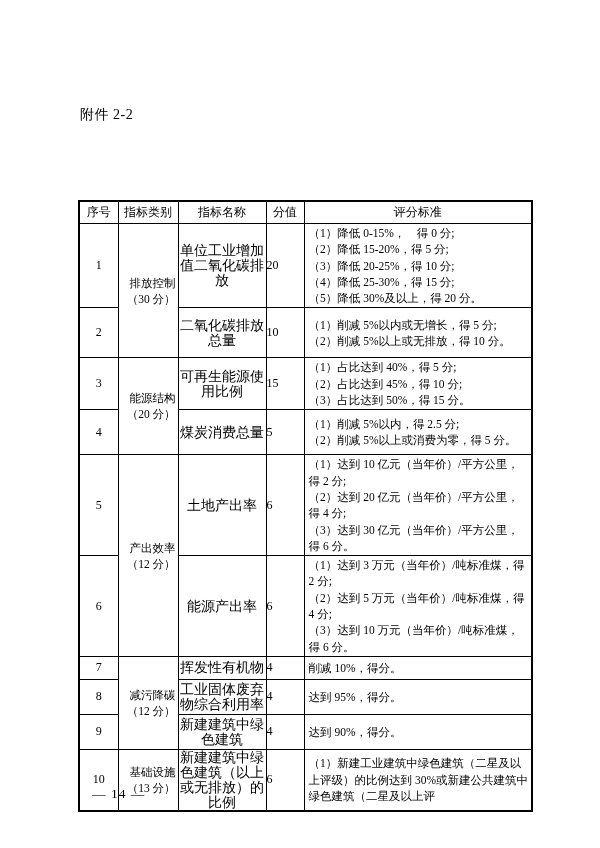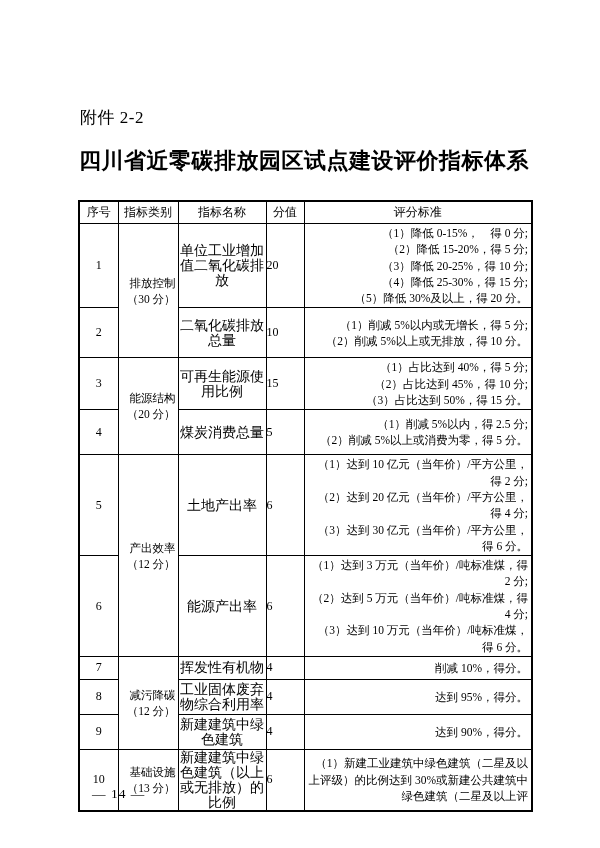--- a/index.html
+++ b/index.html
@@ -7,21 +7,21 @@
   body {
     font-family:"Liberation Serif","DejaVu Serif",serif;
     color:#000;
     position:relative;
     overflow:hidden;
   }
   .page { position:absolute; inset:0; background:#fff; }
 
   .attachment {
     position:absolute; left:80px; top:106px;
-    font-size:17px; letter-spacing:0.5px;
+    font-size:14px; letter-spacing:0.5px;
   }
   .doc-title {
     position:absolute; left:70px; top:146px; width:468px;
     font-size:22px; font-weight:bold; text-align:center;
     letter-spacing:0.5px; white-space:nowrap;
   }
 
   table.eval-table {
     position:absolute; left:78px; top:200px; width:453px;
     border-collapse:collapse; table-layout:fixed;
@@ -40,37 +40,36 @@
   .c-cat  {
     text-align:right; font-size:11.5px; line-height:16px;
     white-space:pre-line; padding:0 2px;
   }
   .c-name {
     text-align:center; font-size:14px; line-height:15px;
     padding:0 1px; word-break:break-all;
   }
   .c-score { font-size:12px; }
   .c-crit {
-    text-align:right; font-size:11.5px; line-height:16.3px;
+    text-align:left; font-size:11.5px; line-height:16.3px;
     white-space:pre-line; padding:1px 3px 1px 4px;
   }
 
   .page-number {
     position:absolute; left:92px; top:786px;
     font-size:13.5px; letter-spacing:1px;font-family:Liberation Serif, serif;
   }
 </style>
 </head>
 <body>
 
 <div class="page">
 
   <div class="attachment">附件 2-2</div>
 
-  <div class="doc-title">四川省近零碳排放园区试点建设评价指标体系</div>
 
   <table class="eval-table">
     <colgroup>
       <col style="width:39px">
       <col style="width:60px">
       <col style="width:88px">
       <col style="width:38px">
       <col style="width:228px">
     </colgroup>
     <tbody>

